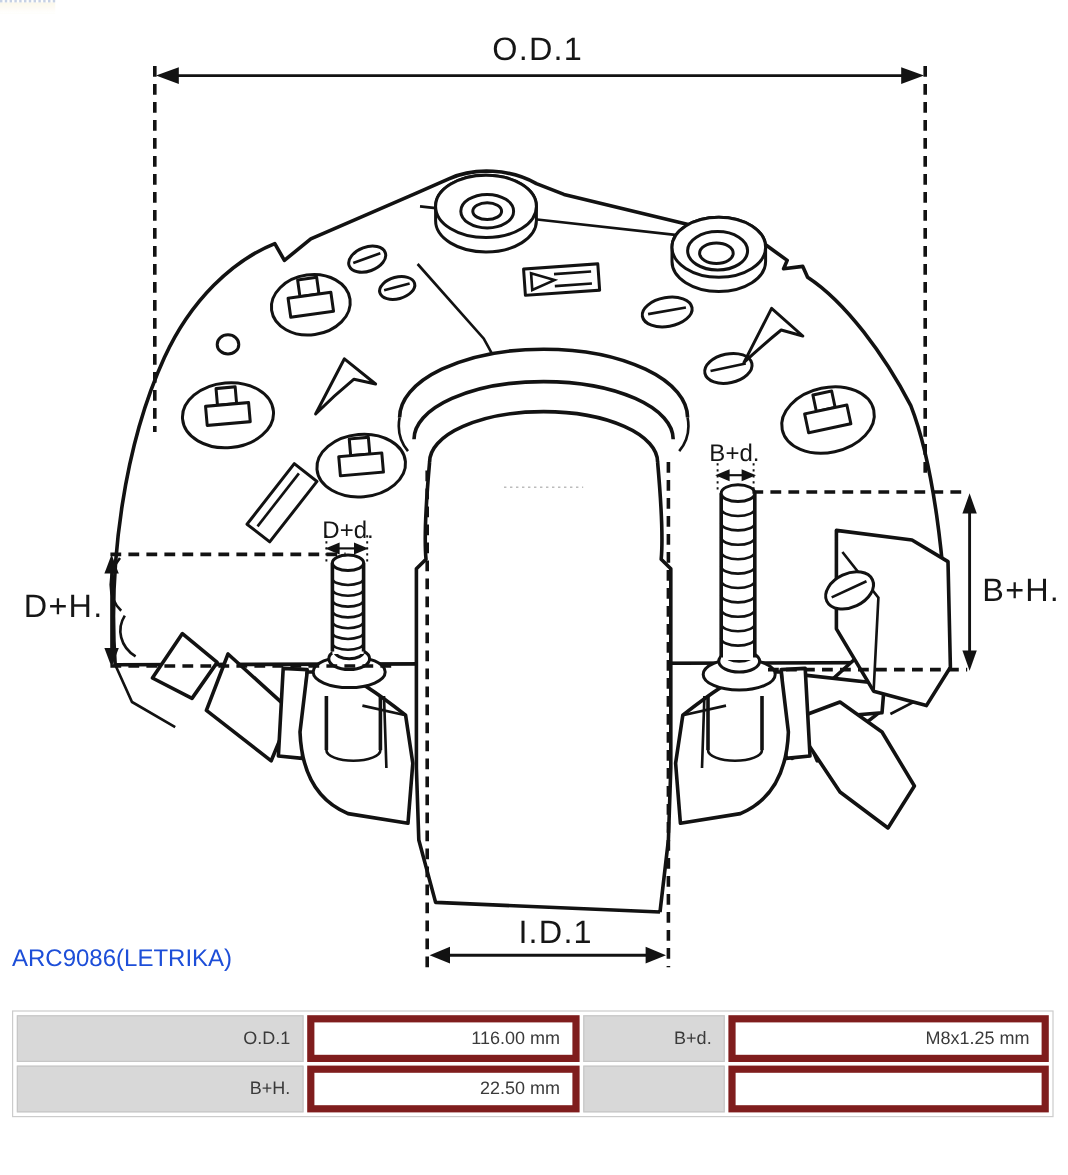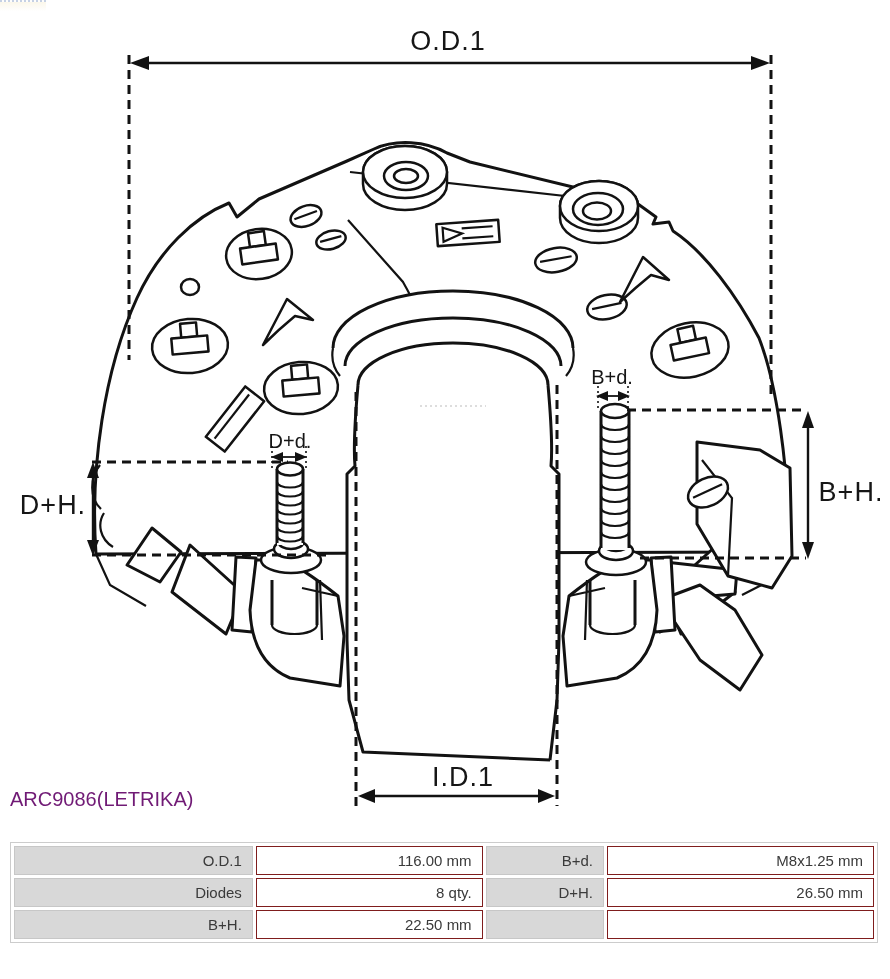--- a/index.html
+++ b/index.html
@@ -11,27 +11,27 @@
   svg .detail{fill:#ffffff;stroke:#121212;stroke-width:2.5;stroke-linejoin:round;}
   svg .thin{fill:none;stroke:#121212;stroke-width:2.2;}
   svg .wfill{fill:#ffffff;stroke:none;}
   svg .dim{fill:none;stroke:#121212;stroke-width:2.4;}
   svg .dimhead{fill:#121212;stroke:none;}
   svg .dash{fill:none;stroke:#121212;stroke-width:3;stroke-dasharray:9 6;}
   svg .dots{fill:none;stroke:#121212;stroke-width:1.6;stroke-dasharray:2 3;}
   svg .faint{fill:none;stroke:#bcbcbc;stroke-width:1.2;stroke-dasharray:2 3;}
   svg .lbl-big{font:27px "Liberation Sans",sans-serif;fill:#161616;letter-spacing:1px;}
   svg .lbl-small{font:20px "Liberation Sans",sans-serif;fill:#161616;}
-  .part-title{position:absolute;left:10px;top:788px;font-size:20px;color:#701a75;}
+  .part-title{position:absolute;left:10px;top:788px;font-size:20px;color:#1d4ed8;}
   .spec-table{position:absolute;left:10px;top:842px;width:868px;border:1px solid #cccccc;
     border-collapse:separate;border-spacing:3px;table-layout:fixed;}
   .spec-table td{height:27px;font-size:15px;color:#3a3a3a;text-align:right;
     padding:0 10px 0 0;vertical-align:middle;overflow:hidden;white-space:nowrap;}
   .spec-table td.lbl{background:#d8d8d8;border:1px solid #c7c7c7;}
-  .spec-table td.val{background:#ffffff;border:1px solid #7f1d1d;}
+  .spec-table td.val{background:#ffffff;border:6px solid #7f1d1d;}
 </style>
 </head>
 <body>
 
 <div class="logo-fragment"></div>
 
 <div class="drawing-wrap">
 <svg width="890" height="812" viewBox="0 0 890 812">
 
   <g>
@@ -235,25 +235,19 @@
       <col style="width:266px">
   </colgroup>
   <tbody>
     <tr>
       <td class="lbl">O.D.1</td>
       <td class="val">116.00 mm</td>
       <td class="lbl">B+d.</td>
       <td class="val">M8x1.25 mm</td>
     </tr>
     <tr>
-      <td class="lbl">Diodes</td>
-      <td class="val">8 qty.</td>
-      <td class="lbl">D+H.</td>
-      <td class="val">26.50 mm</td>
-    </tr>
-    <tr>
       <td class="lbl">B+H.</td>
       <td class="val">22.50 mm</td>
       <td class="lbl"></td>
       <td class="val"></td>
     </tr>
   </tbody>
 </table>
 
 </body></html>

